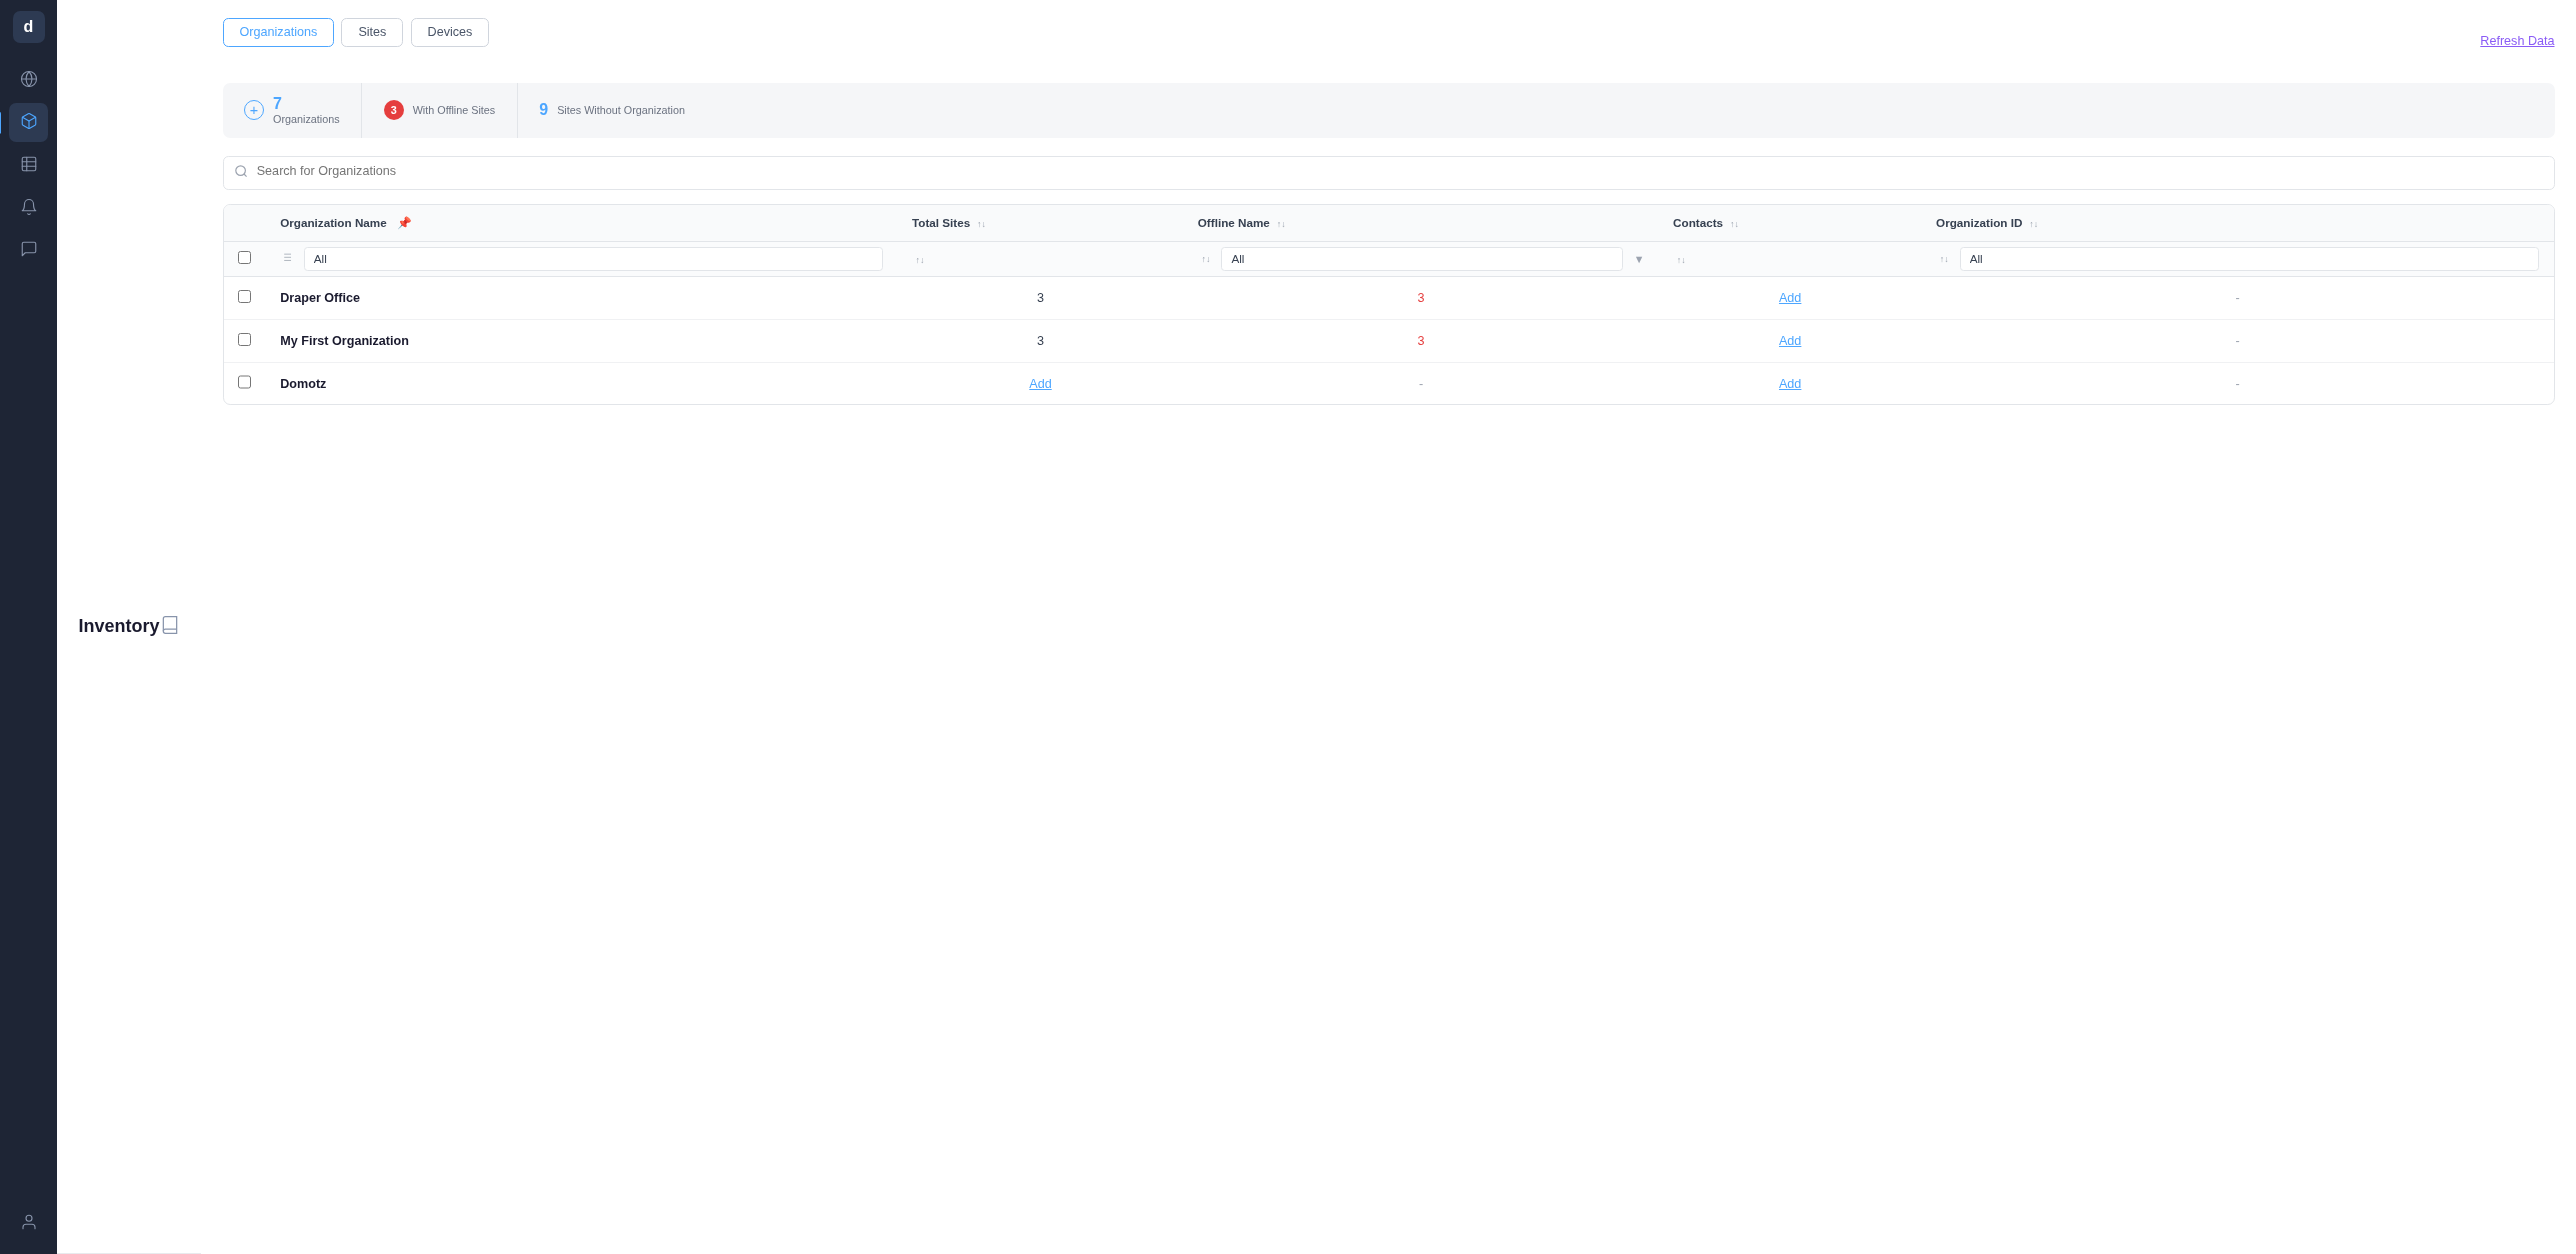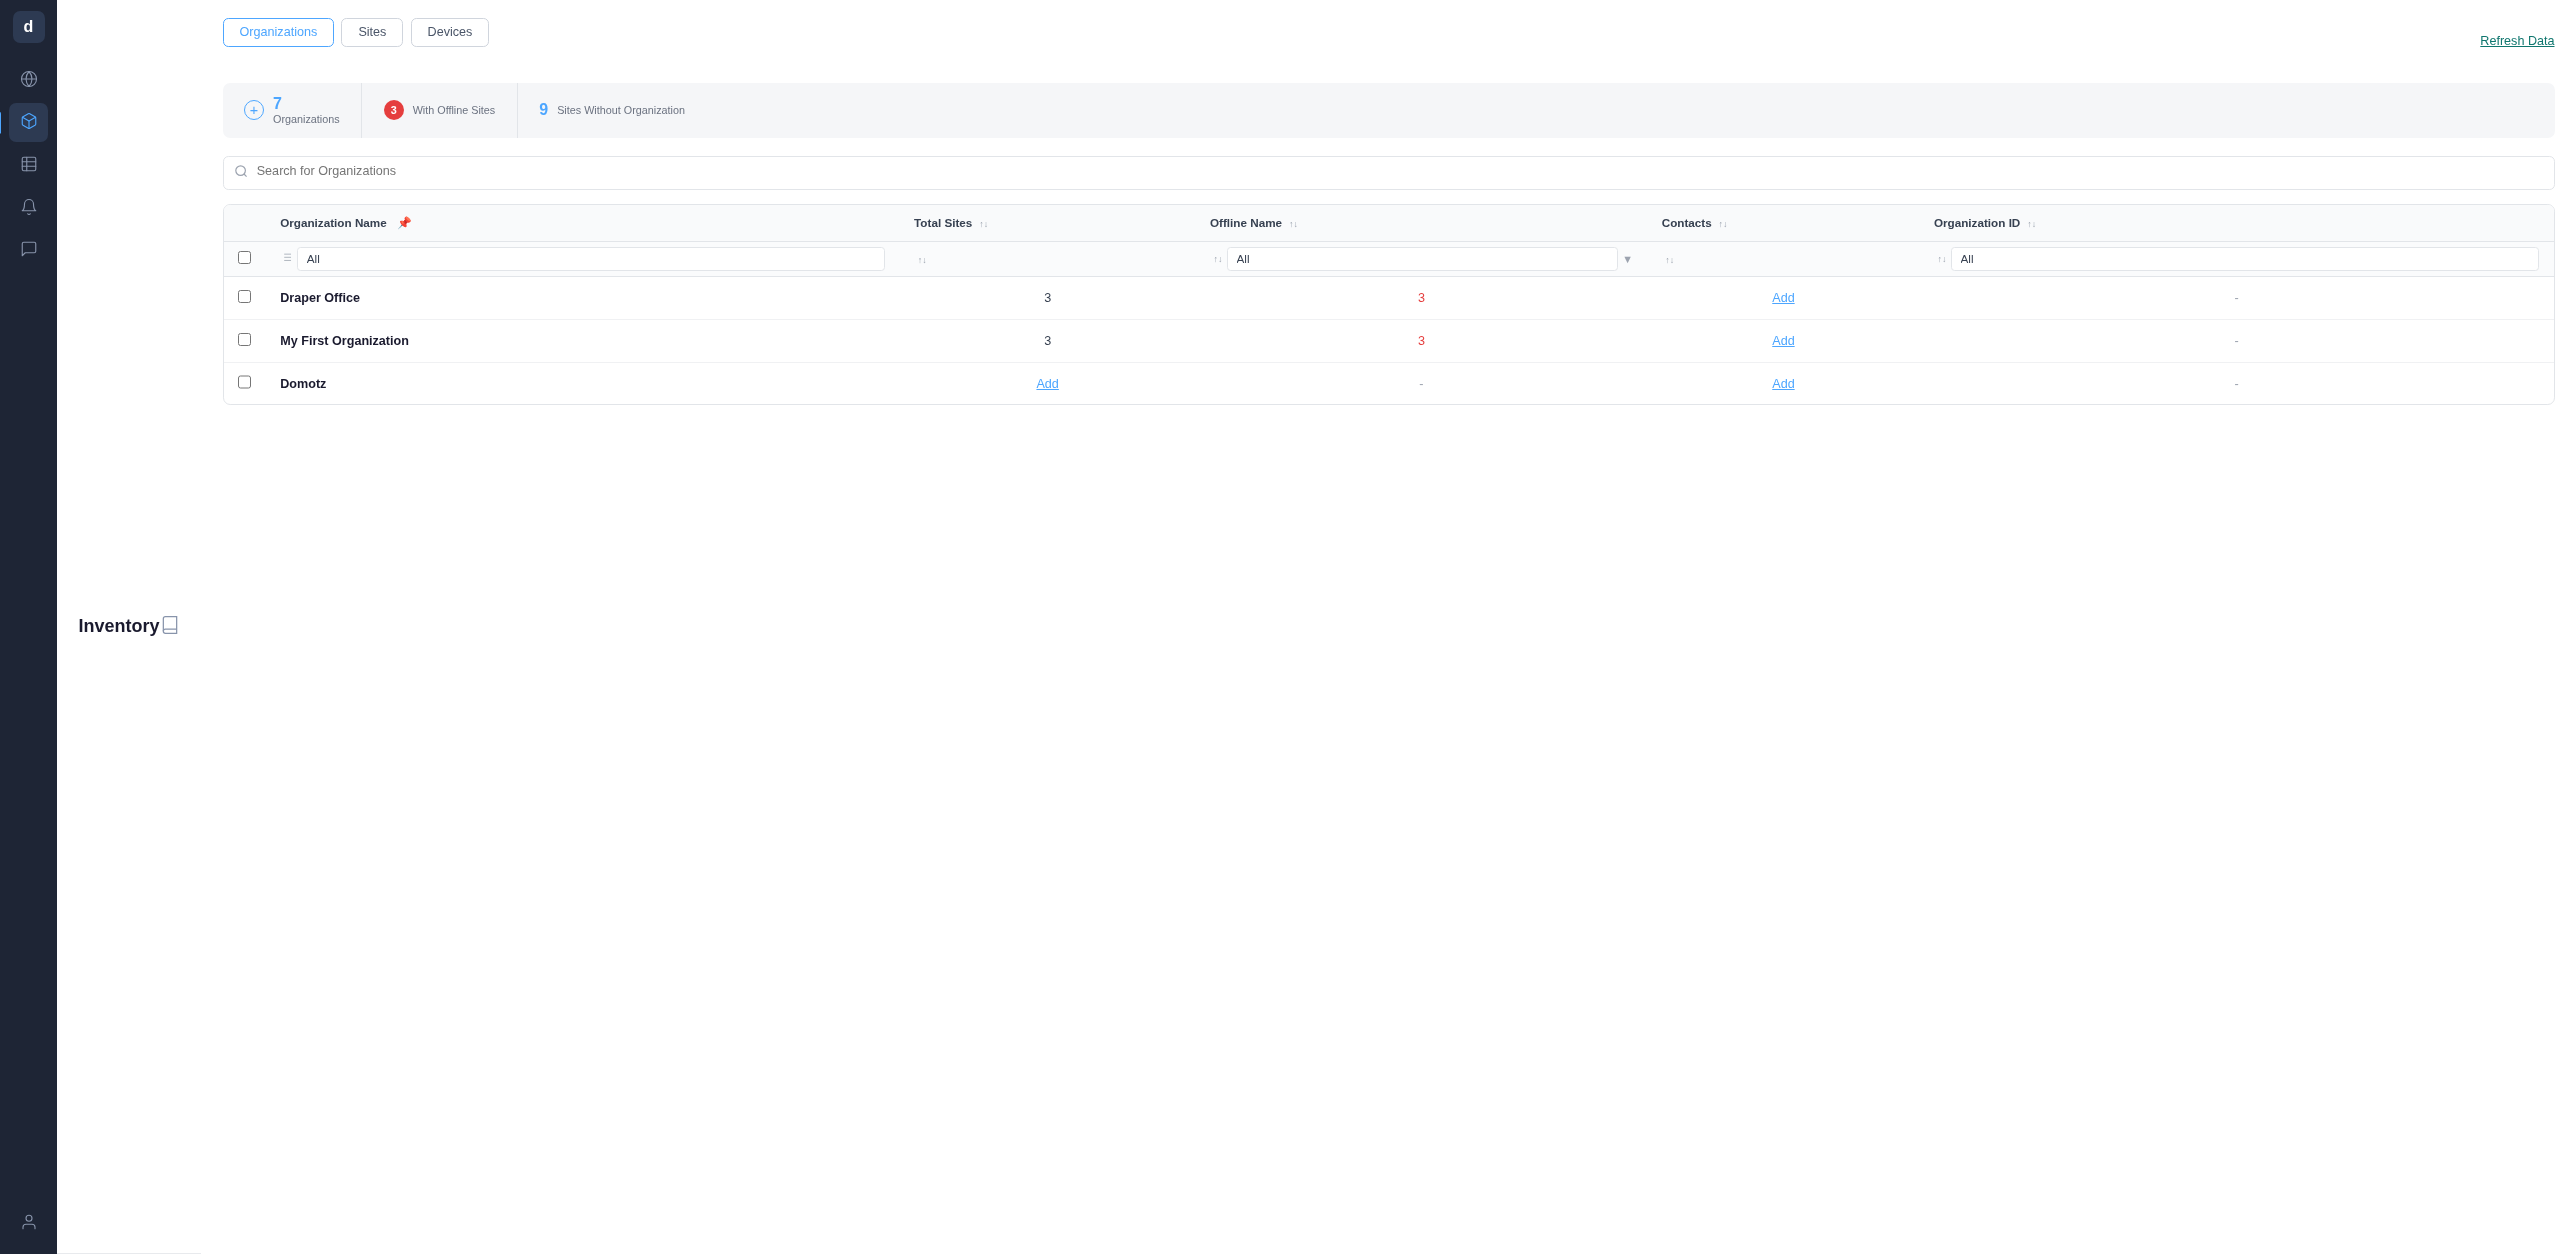--- a/index.html
+++ b/index.html
@@ -98,21 +98,21 @@
     }
     .tab-btn.active {
       border-color: #4da6ff;
       color: #4da6ff;
       background: #fff;
     }
 
     
     .refresh-link {
       font-size: 12.6px;
-      color: #0f766e;
+      color: #8b5cf6;
       text-decoration: underline;
       cursor: pointer;
       margin-left: auto;
     }
 
     
     .stats-bar {
       display: flex;
       background: #f5f6f8;
       border-radius: 7.2px;
@@ -193,21 +193,21 @@
       padding: 4.5px 9px;
       border: 0.9px solid #e2e5e9;
       border-radius: 3.6px;
       font-size: 11.7px;
       color: #374151;
       width: 100%;
       background: #fff;
       appearance: none;
       outline: none;
     }
-    .filter-cell { display: flex; align-items: center; gap: 4px; }
+    .filter-cell { display: flex; align-items: center; gap: 11px; }
     .filter-icon svg { width: 12.6px; height: 12.6px; fill: none; stroke: #9ca3af; stroke-width: 1.5; }
 
     tbody tr { border-bottom: 0.9px solid #f0f1f3; }
     tbody tr:last-child { border-bottom: none; }
     td { padding: 12.6px 14.4px; font-size: 12.6px; color: #374151; vertical-align: middle; }
     td.org-name { font-weight: 600; color: #1a1a2e; }
 
     .checkbox-cell { width: 36px; }
     input[type="checkbox"] { width: 13.5px; height: 13.5px; cursor: pointer; }
 

